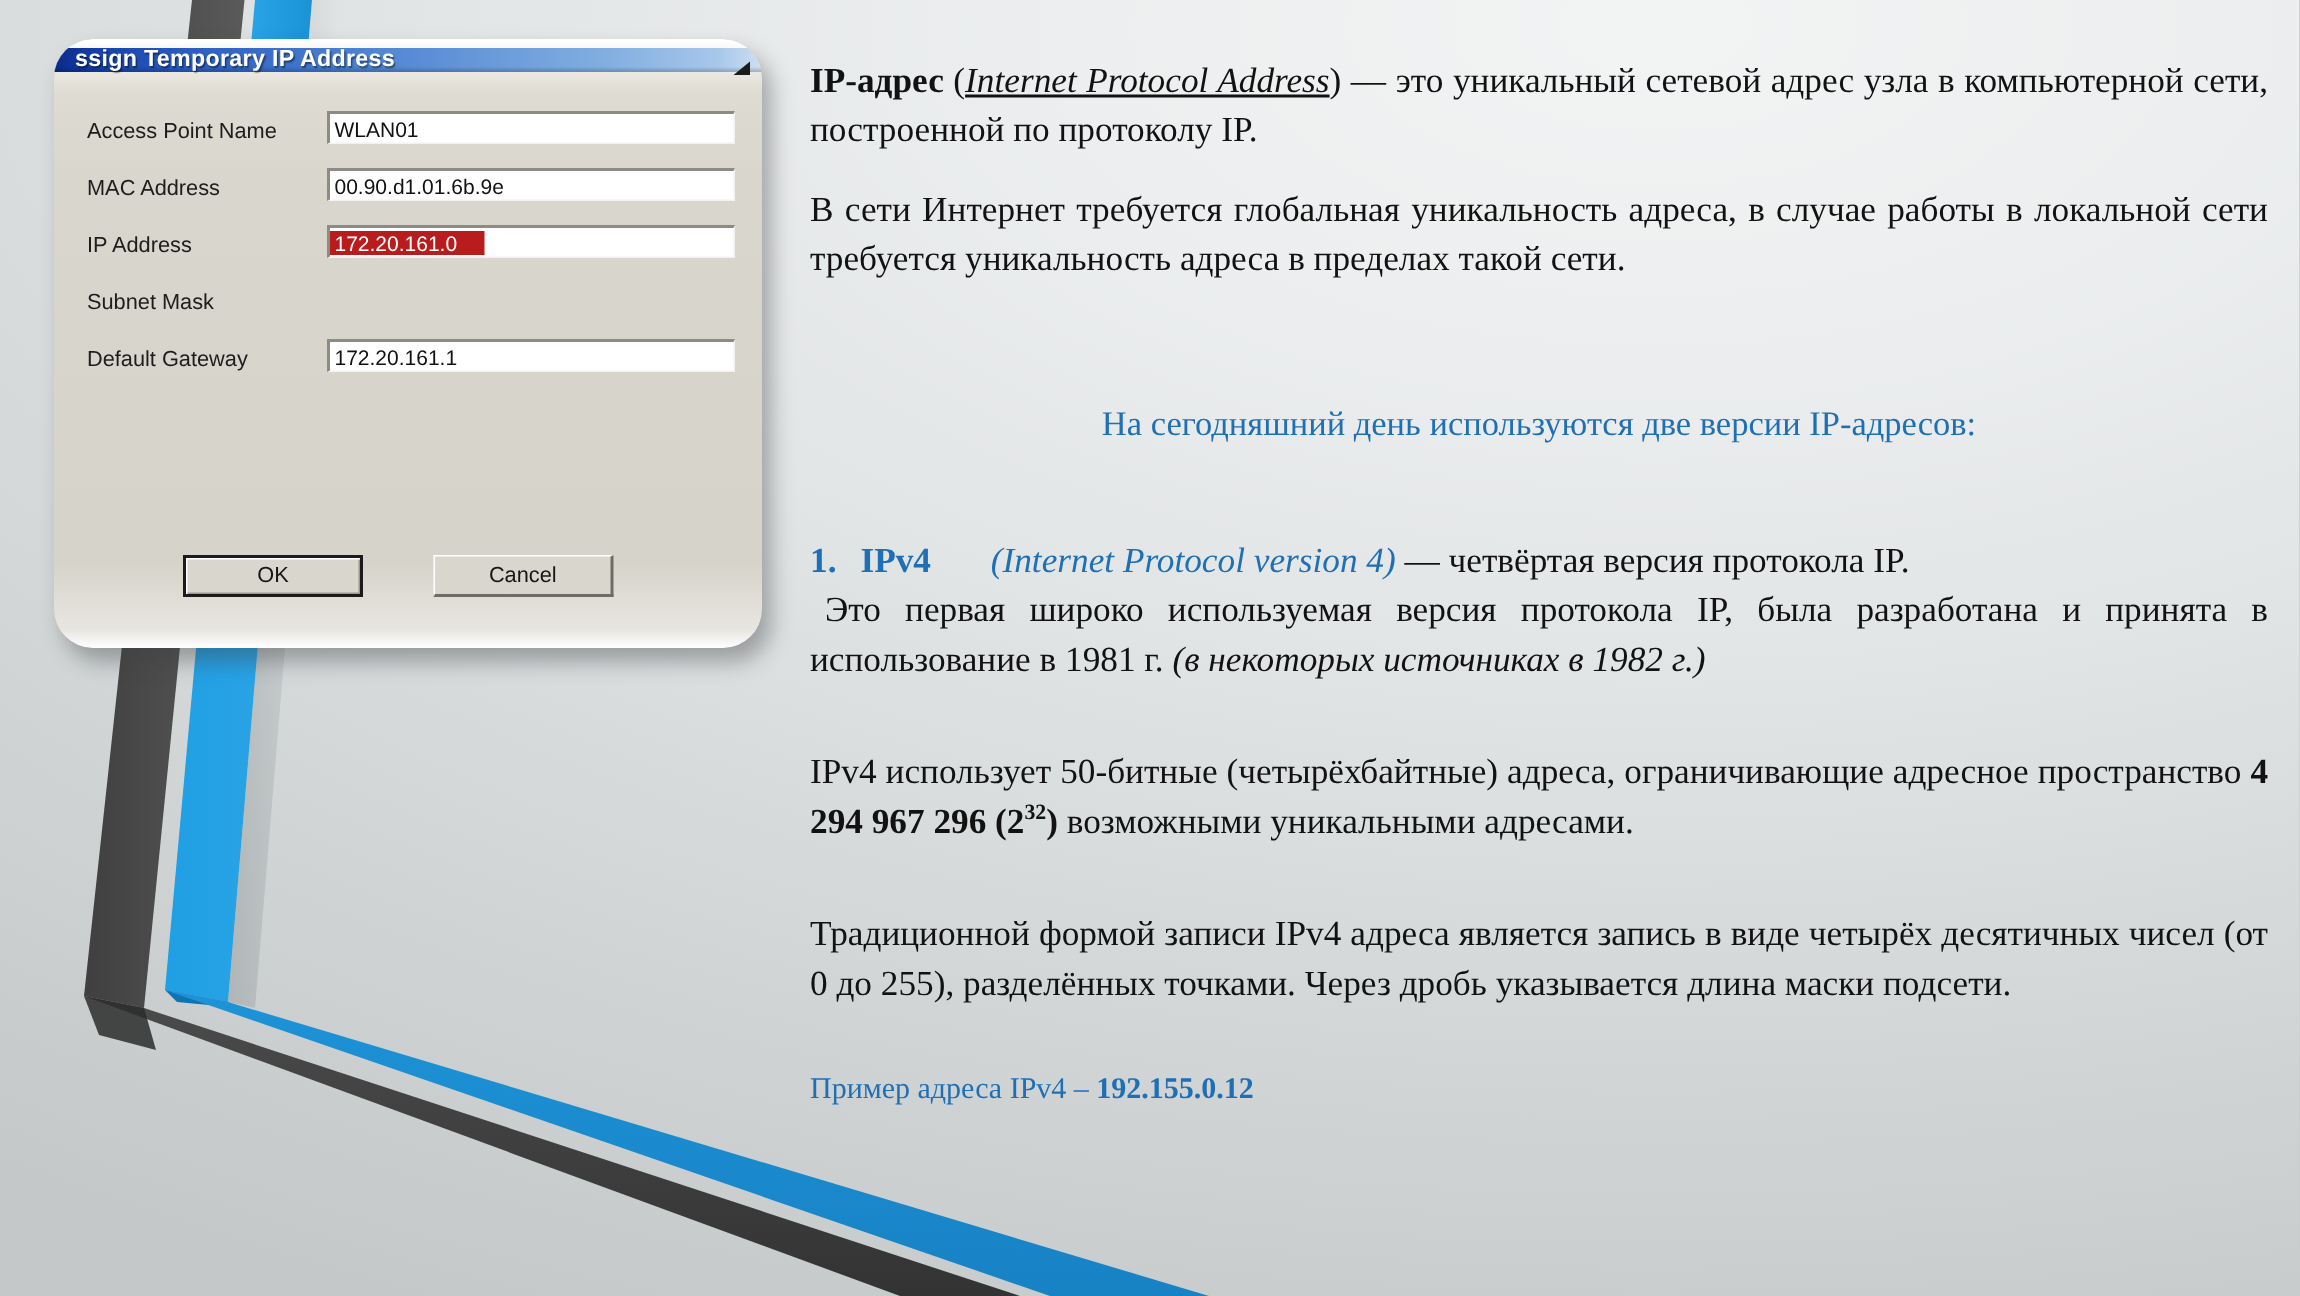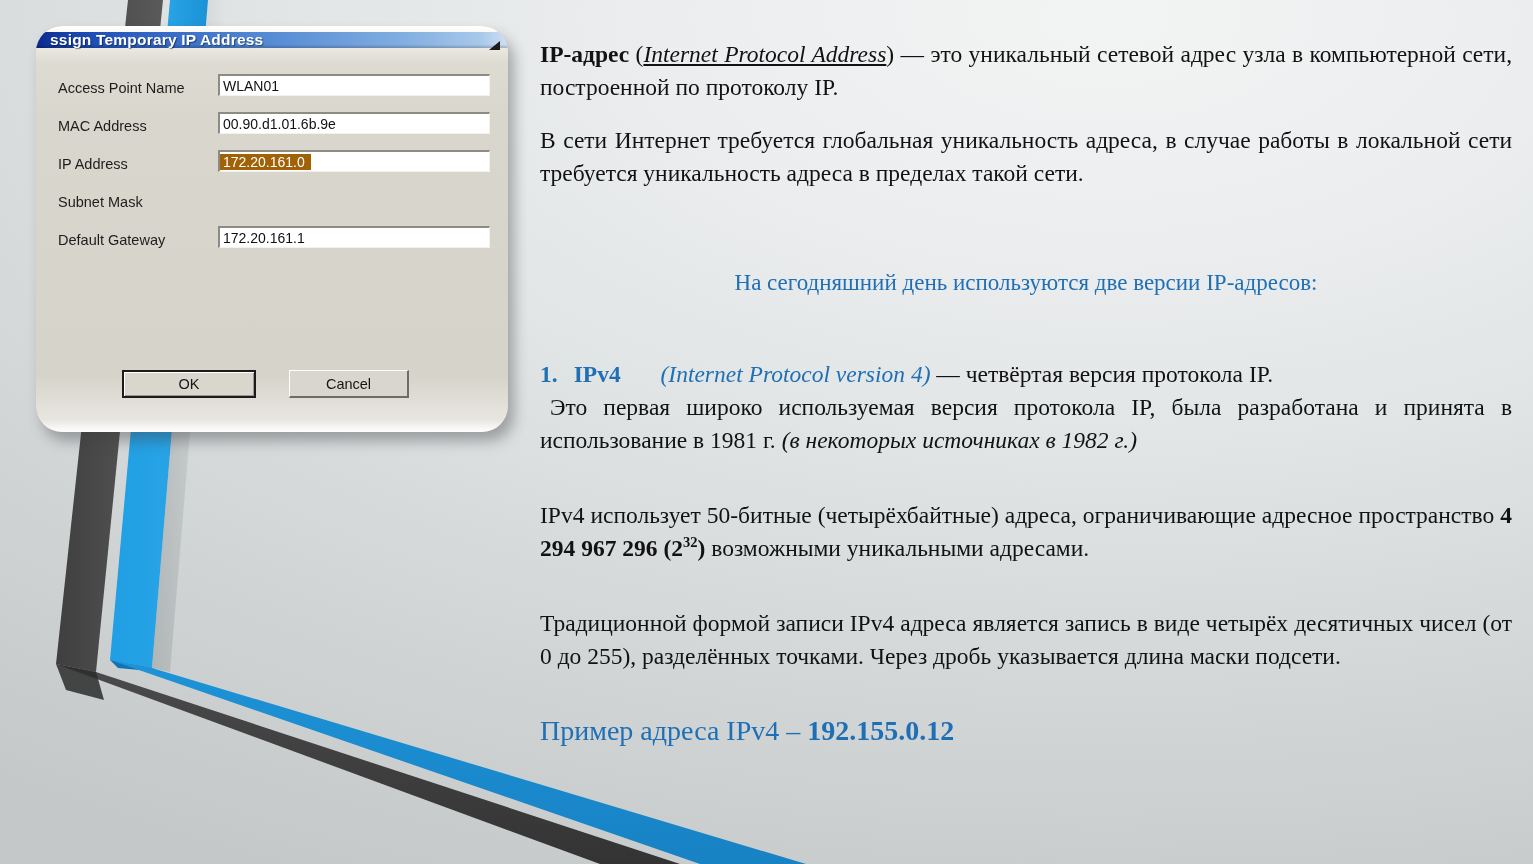--- a/index.html
+++ b/index.html
@@ -119,24 +119,24 @@
     display: flex;
     align-items: center;
     overflow: hidden;
     box-sizing: border-box;
   }
   .form-input .val {
     padding-left: 3px;
     white-space: nowrap;
   }
   .form-input.selected .val {
-    background: #a16207;
+    background: #b91c1c;
     color: #ffffff;
     padding-left: 3px;
-    padding-right: 6px;
+    padding-right: 18px;
   }
 
   .buttons {
     position: absolute;
     left: 0;
     top: 344px;
     width: 472px;
   }
   .btn {
     position: absolute;
@@ -145,21 +145,21 @@
     font-size: 14.5px;
     color: #161616;
     font-family: "Liberation Sans", "DejaVu Sans", sans-serif;
     display: flex;
     align-items: center;
     justify-content: center;
     box-sizing: border-box;
   }
   .btn.default {
     left: 86px;
-    width: 134px;
+    width: 120px;
     border: 2px solid #1b1b1b;
     box-shadow: inset 1px 1px 0 #ffffff, inset -1px -1px 0 #9a978f;
   }
   .btn.plain {
     left: 253px;
     width: 120px;
     border-top: 1px solid #ffffff;
     border-left: 1px solid #ffffff;
     border-right: 2px solid #6f6c65;
     border-bottom: 2px solid #6f6c65;
@@ -204,21 +204,21 @@
     font-family: "Liberation Serif", "DejaVu Serif", serif;
   }
   .listline .num { font-weight: bold; color: #1f6fb5; }
   .listline .name { font-weight: bold; color: #1f6fb5; margin-left: 16px; }
   .listline .expand { font-style: italic; color: #1f6fb5; margin-left: 34px; }
 
   .indent1 { text-indent: 10px; }
   sup { font-size: 0.62em; vertical-align: super; line-height: 0; }
 
   .example {
-    font-size: 28px;
+    font-size: 20px;
     color: #1f6fb5;
     font-family: "Liberation Serif", "DejaVu Serif", serif;
     margin: 0;
   }
   .example .addr { font-weight: bold; }
 </style>
 </head>
 <body>
 
 <div id="slide">

